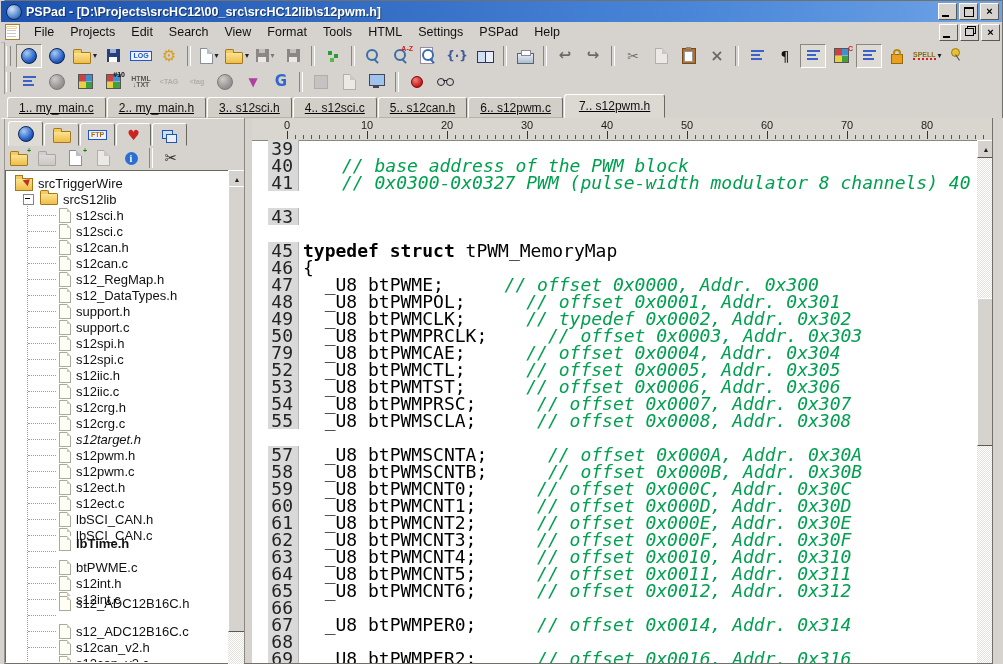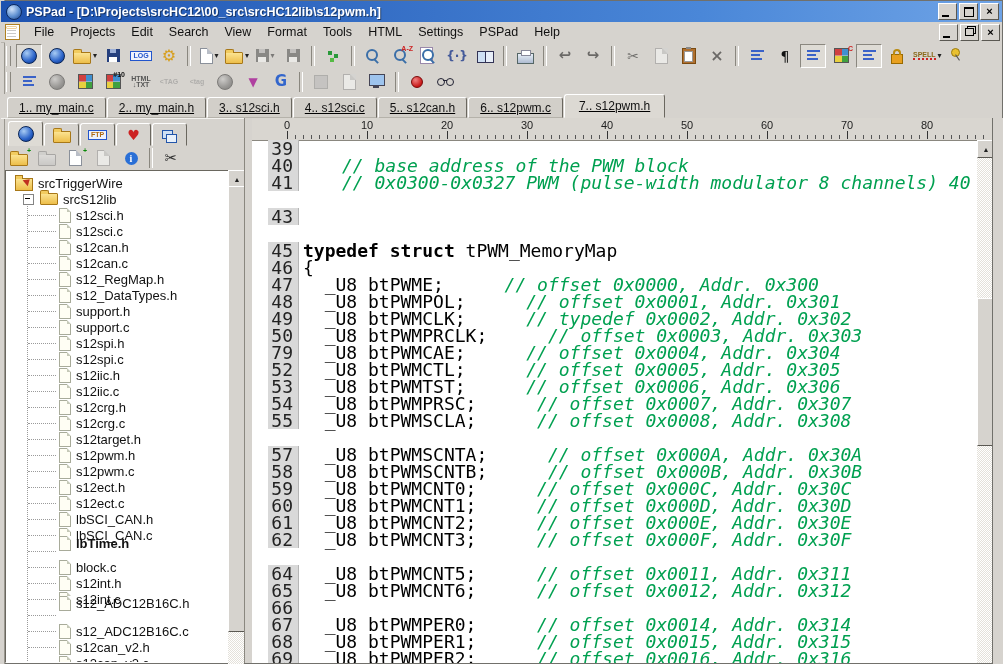--- a/index.html
+++ b/index.html
@@ -491,21 +491,21 @@
     <div class="tree-row" data-interactable="true" style="top: 228px; left: 53px;">
       <span class="ic-tfile" data-interactable="false"></span>
       <span class="tree-label" data-interactable="false">s12crg.h</span>
     </div>
     <div class="guide-h" data-interactable="false" style="top: 252px; left: 22px;"></div>
     <div class="tree-row" data-interactable="true" style="top: 244px; left: 53px;">
       <span class="ic-tfile" data-interactable="false"></span>
       <span class="tree-label" data-interactable="false">s12crg.c</span>
     </div>
     <div class="guide-h" data-interactable="false" style="top: 268px; left: 22px;"></div>
-    <div class="tree-row" data-interactable="true" style="top: 260px; left: 53px;">
+    <div class="tree-row" data-interactable="true" style="top: 260px; left: 53px; font-style: italic;">
       <span class="ic-tfile" data-interactable="false"></span>
       <span class="tree-label" data-interactable="false">s12target.h</span>
     </div>
     <div class="guide-h" data-interactable="false" style="top: 284px; left: 22px;"></div>
     <div class="tree-row" data-interactable="true" style="top: 276px; left: 53px;">
       <span class="ic-tfile" data-interactable="false"></span>
       <span class="tree-label" data-interactable="false">s12pwm.h</span>
     </div>
     <div class="guide-h" data-interactable="false" style="top: 300px; left: 22px;"></div>
     <div class="tree-row" data-interactable="true" style="top: 292px; left: 53px;">
@@ -533,21 +533,21 @@
       <span class="tree-label" data-interactable="false">lbSCI_CAN.c</span>
     </div>
     <div class="guide-h" data-interactable="false" style="top: 380px; left: 22px;"></div>
     <div class="tree-row" data-interactable="true" style="top: 364px; left: 53px; font-weight: bold;">
       <span class="ic-tfile" data-interactable="false"></span>
       <span class="tree-label" data-interactable="false">lbTime.h</span>
     </div>
     <div class="guide-h" data-interactable="false" style="top: 396px; left: 22px;"></div>
     <div class="tree-row" data-interactable="true" style="top: 388px; left: 53px;">
       <span class="ic-tfile" data-interactable="false"></span>
-      <span class="tree-label" data-interactable="false">block.c</span>
+      <span class="tree-label" data-interactable="false">btPWME.c</span>
     </div>
     <div class="guide-h" data-interactable="false" style="top: 412px; left: 22px;"></div>
     <div class="tree-row" data-interactable="true" style="top: 404px; left: 53px;">
       <span class="ic-tfile" data-interactable="false"></span>
       <span class="tree-label" data-interactable="false">s12int.h</span>
     </div>
     <div class="guide-h" data-interactable="false" style="top: 428px; left: 22px;"></div>
     <div class="tree-row" data-interactable="true" style="top: 420px; left: 53px;">
       <span class="ic-tfile" data-interactable="false"></span>
       <span class="tree-label" data-interactable="false">s12int.c</span>
@@ -600,25 +600,26 @@
       <div class="code-row" data-interactable="true" style="top: 221px;"><span class="gutter" data-interactable="false">52</span><span class="code-text" data-interactable="false"><span class="seg-c">  _U8 btPWMCTL;  </span><span class="seg-m">// offset 0x0005, Addr. 0x305</span></span></div>
       <div class="code-row" data-interactable="true" style="top: 238px;"><span class="gutter" data-interactable="false">53</span><span class="code-text" data-interactable="false"><span class="seg-c">  _U8 btPWMTST;  </span><span class="seg-m">// offset 0x0006, Addr. 0x306</span></span></div>
       <div class="code-row" data-interactable="true" style="top: 255px;"><span class="gutter" data-interactable="false">54</span><span class="code-text" data-interactable="false"><span class="seg-c">  _U8 btPWMPRSC;  </span><span class="seg-m">// offset 0x0007, Addr. 0x307</span></span></div>
       <div class="code-row" data-interactable="true" style="top: 272px;"><span class="gutter" data-interactable="false">55</span><span class="code-text" data-interactable="false"><span class="seg-c">  _U8 btPWMSCLA;  </span><span class="seg-m">// offset 0x0008, Addr. 0x308</span></span></div>
       <div class="code-row" data-interactable="true" style="top: 306px;"><span class="gutter" data-interactable="false">57</span><span class="code-text" data-interactable="false"><span class="seg-c">  _U8 btPWMSCNTA;  </span><span class="seg-m">// offset 0x000A, Addr. 0x30A</span></span></div>
       <div class="code-row" data-interactable="true" style="top: 323px;"><span class="gutter" data-interactable="false">58</span><span class="code-text" data-interactable="false"><span class="seg-c">  _U8 btPWMSCNTB;  </span><span class="seg-m">// offset 0x000B, Addr. 0x30B</span></span></div>
       <div class="code-row" data-interactable="true" style="top: 340px;"><span class="gutter" data-interactable="false">59</span><span class="code-text" data-interactable="false"><span class="seg-c">  _U8 btPWMCNT0;  </span><span class="seg-m">// offset 0x000C, Addr. 0x30C</span></span></div>
       <div class="code-row" data-interactable="true" style="top: 357px;"><span class="gutter" data-interactable="false">60</span><span class="code-text" data-interactable="false"><span class="seg-c">  _U8 btPWMCNT1;  </span><span class="seg-m">// offset 0x000D, Addr. 0x30D</span></span></div>
       <div class="code-row" data-interactable="true" style="top: 374px;"><span class="gutter" data-interactable="false">61</span><span class="code-text" data-interactable="false"><span class="seg-c">  _U8 btPWMCNT2;  </span><span class="seg-m">// offset 0x000E, Addr. 0x30E</span></span></div>
       <div class="code-row" data-interactable="true" style="top: 391px;"><span class="gutter" data-interactable="false">62</span><span class="code-text" data-interactable="false"><span class="seg-c">  _U8 btPWMCNT3;  </span><span class="seg-m">// offset 0x000F, Addr. 0x30F</span></span></div>
+      <div class="code-row" data-interactable="true" style="top: 408px;"><span class="gutter" data-interactable="false">63</span><span class="code-text" data-interactable="false"><span class="seg-c">  _U8 btPWMCNT4;  </span><span class="seg-m">// offset 0x0010, Addr. 0x310</span></span></div>
       <div class="code-row" data-interactable="true" style="top: 425px;"><span class="gutter" data-interactable="false">64</span><span class="code-text" data-interactable="false"><span class="seg-c">  _U8 btPWMCNT5;  </span><span class="seg-m">// offset 0x0011, Addr. 0x311</span></span></div>
       <div class="code-row" data-interactable="true" style="top: 442px;"><span class="gutter" data-interactable="false">65</span><span class="code-text" data-interactable="false"><span class="seg-c">  _U8 btPWMCNT6;  </span><span class="seg-m">// offset 0x0012, Addr. 0x312</span></span></div>
       <div class="code-row" data-interactable="true" style="top: 459px;"><span class="gutter" data-interactable="false">66</span></div>
       <div class="code-row" data-interactable="true" style="top: 476px;"><span class="gutter" data-interactable="false">67</span><span class="code-text" data-interactable="false"><span class="seg-c">  _U8 btPWMPER0;  </span><span class="seg-m">// offset 0x0014, Addr. 0x314</span></span></div>
-      <div class="code-row" data-interactable="true" style="top: 493px;"><span class="gutter" data-interactable="false">68</span><span class="code-text" data-interactable="false"><span class="seg-c">  _U8 btPWMPER1;  </span><span class="seg-m">// offset 0x0015, Addr. 0x315</span></span></div>
+      <div class="code-row" data-interactable="true" style="top: 493px;"><span class="gutter" data-interactable="false">68</span></div>
       <div class="code-row" data-interactable="true" style="top: 510px;"><span class="gutter" data-interactable="false">69</span><span class="code-text" data-interactable="false"><span class="seg-c">  _U8 btPWMPER2;  </span><span class="seg-m">// offset 0x0016, Addr. 0x316</span></span></div>
     </div>
   <div id="editor-scroll" class="scrollbar" style="top:22px;" data-interactable="true">
     <span class="sb-btn" style="top:0;" data-interactable="true">▲</span>
     <span class="sb-thumb" style="top:158px;height:146px;" data-interactable="true"></span>
   </div>
 </div>
 <div id="right-frame" data-interactable="false"></div>
 
 </body></html>

